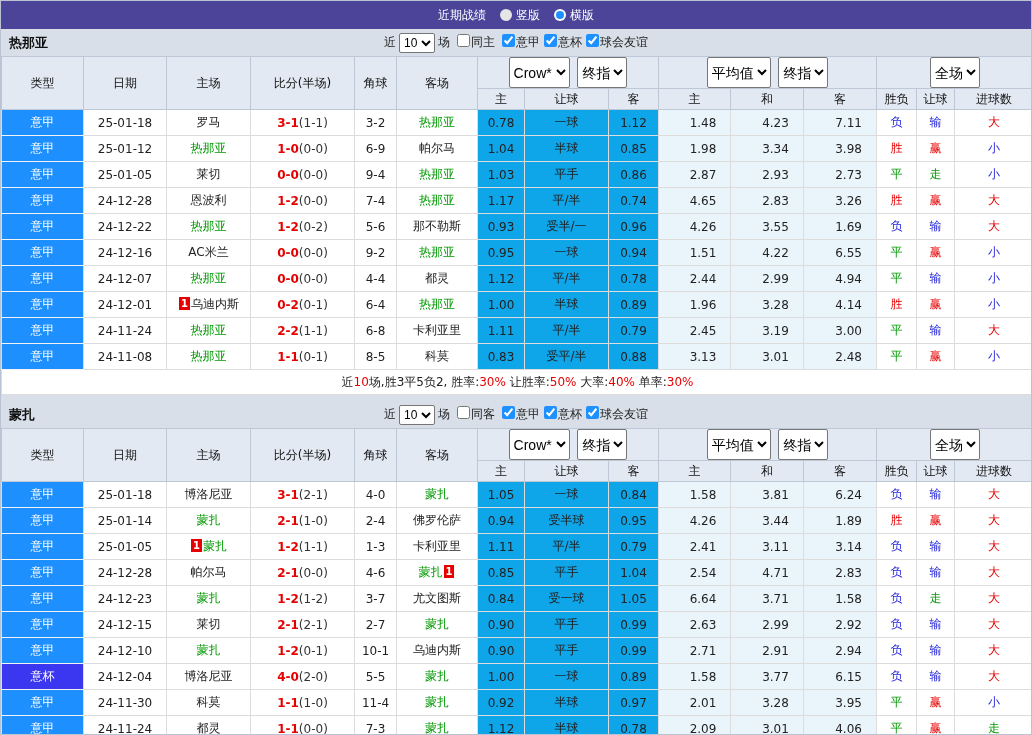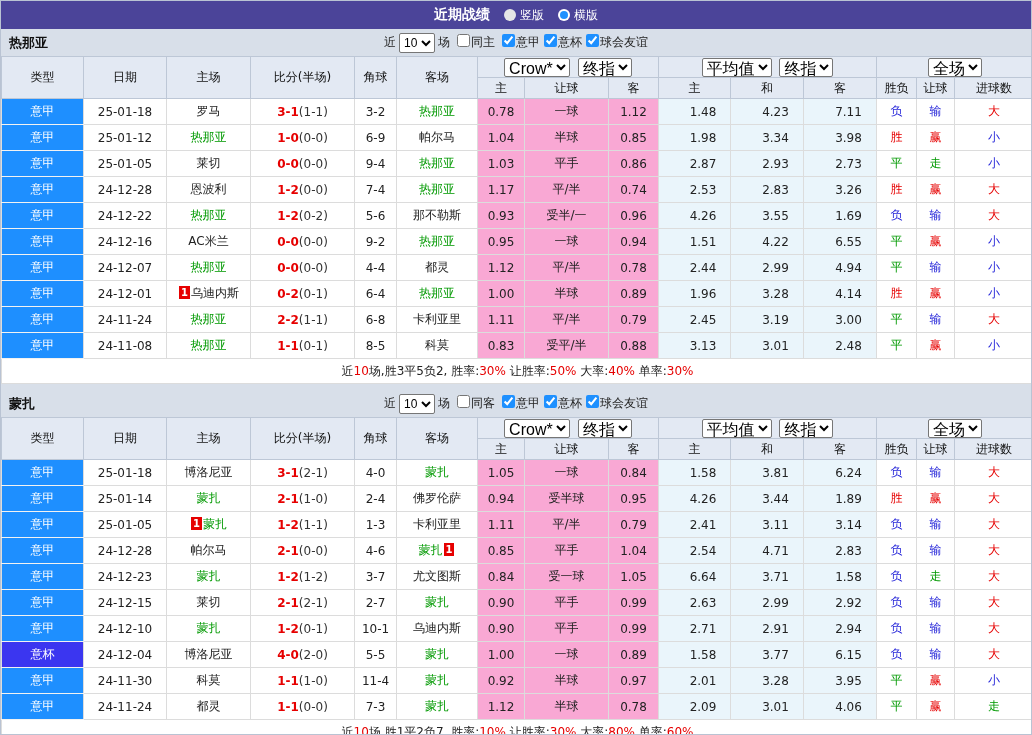--- a/index.html
+++ b/index.html
@@ -10,49 +10,49 @@
     background: #d8dfe9;
     color: #222;
   }
   .page { width: 1032px; height: 735px; overflow: hidden; background: #d8dfe9; border: 1px solid #b9c3d3; }
 
   
   .titlebar {
     height: 28px; background: #4b4499; color: #fff;
     display: flex; align-items: center; justify-content: center; gap: 14px;
   }
-  .tb-title { font-weight: bold; font-size: 14px; }
+  .tb-title { font-weight: normal; font-size: 12px; }
   .radio-opt { display: inline-flex; align-items: center; gap: 4px; cursor: pointer; font-size: 12px; color:#fff; }
   .radio { width: 12px; height: 12px; border-radius: 50%; display: inline-block; }
   .r-plain { background: #e6e6e6; }
   .r-sel { background: #fff; position: relative; }
   .r-sel::after { content:""; position:absolute; left:2px; top:2px; width:8px; height:8px; border-radius:50%; background:#1e90ff; }
 
   
   .section-head { position: relative; height: 27px; display: flex; align-items: center; justify-content: center; }
   .team { position: absolute; left: 8px; font-weight: bold; font-size: 13px; color:#111; }
   .filters { display: inline-flex; align-items: center; gap: 3px; }
   .filters select { font-size: 12px; height: 20px; background:#fff; border:1px solid #767676; border-radius:2px; }
   .filters input[type=checkbox] { width: 13px; height: 13px; accent-color: #1e90ff; vertical-align: middle; margin: 0 1px 0 4px; }
   .filters label { display: inline-flex; align-items: flex-start; cursor: pointer; }
 
   
   table { border-collapse: collapse; table-layout: fixed; width: 1032px; background: #fff; }
   thead th {
     background: #e3e9f3; border: 1px solid #bdc7d6; font-weight: normal;
     height: 21px; padding: 0; font-size: 12px; color:#111;
   }
-  thead select { font-size: 16px; height: 19px; margin: 0 2px; background:#fff; border:1px solid #767676; border-radius:2px; }
+  thead select { font-size: 14px; height: 31px; margin: 0 2px; background:#fff; border:1px solid #767676; border-radius:2px; }
   tbody td {
     border: 1px solid #dcdcdc; text-align: center; height: 26px; padding: 0 1px;
     color: #222; overflow: hidden; white-space: nowrap;
   }
   td.league { background: #1e8fff; color: #fff; border-color: #f2f2f2 #dcdcdc; }
   td.league.cup { background: #3b36f0; }
-  td.cream { background: #f9a8d4; }
+  td.cream { background: #0ea5e9; }
   td.lblue { background: #eaf5fb; padding-left: 18px; }
   .hl { color: #009900; }
   .ft { color: #e60000; font-weight: bold; }
   .ht { color: #333; }
   .c-r { color: #e60000; }
   .c-g { color: #009900; }
   .c-b { color: #2626d9; }
   .card {
     background: #e60000; color: #fff; font-size: 10px; line-height: 13px;
     display: inline-block; padding: 0 2px; margin: 0 1px; font-weight: bold; vertical-align: 1px;
@@ -205,21 +205,21 @@
         <tr>
           <td class="league">意甲</td>
           <td>24-12-28</td>
           <td><span>恩波利</span></td>
           <td><span class="ft">1-2</span><span class="ht">(0-0)</span></td>
           <td>7-4</td>
           <td><span class="hl">热那亚</span></td>
           <td class="cream">1.17</td>
           <td class="cream">平/半</td>
           <td class="cream">0.74</td>
-          <td class="lblue">2.53</td>
+          <td class="lblue">4.65</td>
           <td class="lblue">2.83</td>
           <td class="lblue">3.26</td>
           <td class="c-r">胜</td>
           <td class="c-r">赢</td>
           <td class="c-r">大</td>
         </tr>
         <tr>
           <td class="league">意甲</td>
           <td>24-12-22</td>
           <td><span class="hl">热那亚</span></td>

